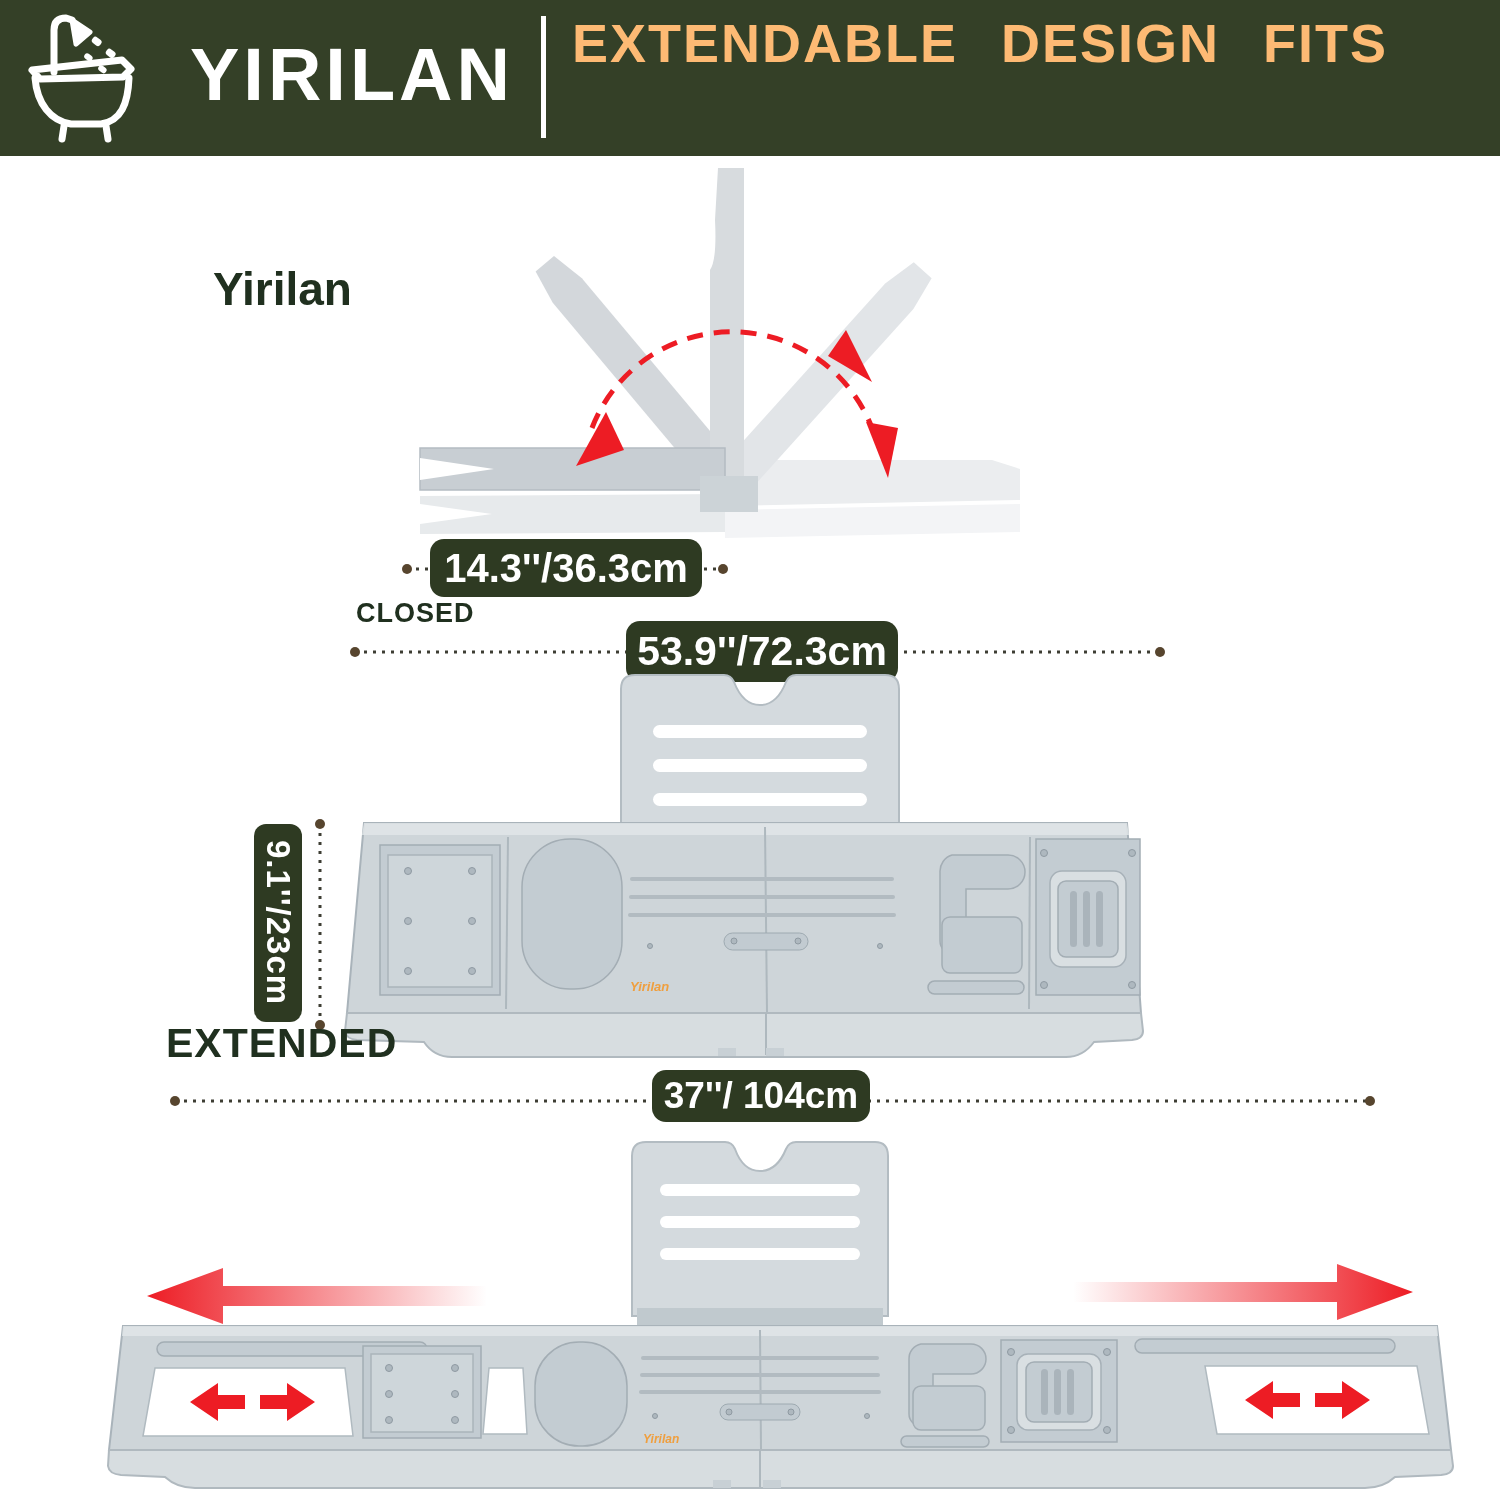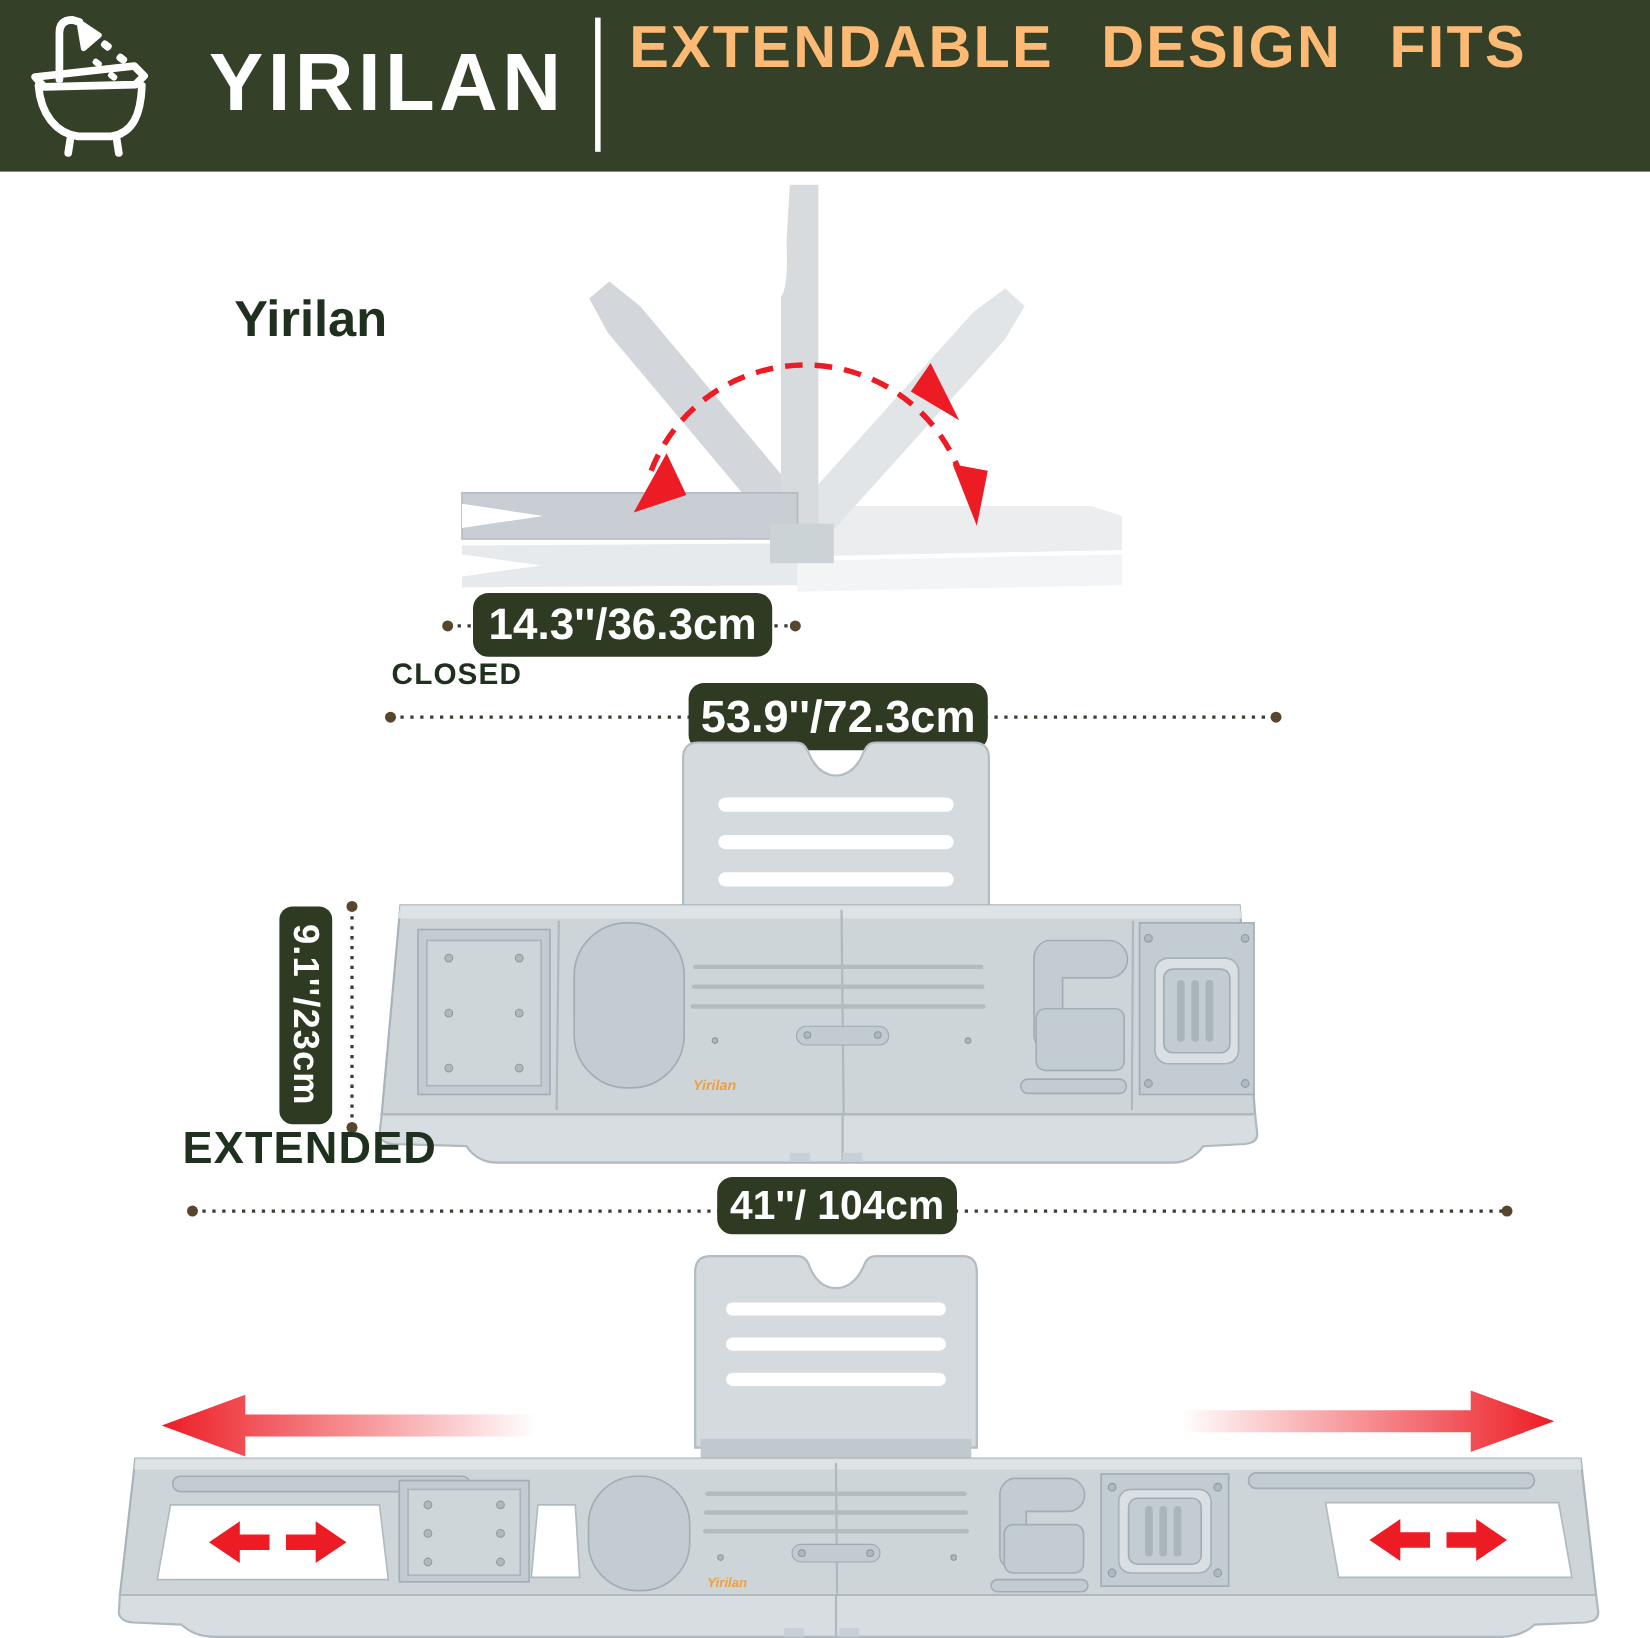--- a/index.html
+++ b/index.html
@@ -194,21 +194,21 @@
 </svg>
 <div class="abs badge badge-height">9.1''/23cm</div>
 
 <div class="abs seclabel lbl-extended">EXTENDED</div>
 
 <svg class="abs" style="left:165px;top:1072px" width="1215" height="58" viewBox="0 0 1215 58">
   <line x1="10" y1="29" x2="1205" y2="29" class="dimline"></line>
   <circle cx="10" cy="29" r="5" class="dimdot"></circle>
   <circle cx="1205" cy="29" r="5" class="dimdot"></circle>
 </svg>
-<div class="abs badge badge-extended">41''/ 104cm</div>
+<div class="abs badge badge-extended">37''/ 104cm</div>
 
 <svg class="abs" style="left:95px;top:1140px" width="1370" height="349" viewBox="0 0 1370 349">
   <defs>
     <linearGradient id="gl" x1="0" y1="0" x2="1" y2="0">
       <stop offset="0" stop-color="#ed1c24"></stop>
       <stop offset="1" stop-color="#ed1c24" stop-opacity="0"></stop>
     </linearGradient>
     <linearGradient id="gr" x1="1" y1="0" x2="0" y2="0">
       <stop offset="0" stop-color="#ed1c24"></stop>
       <stop offset="1" stop-color="#ed1c24" stop-opacity="0"></stop>

